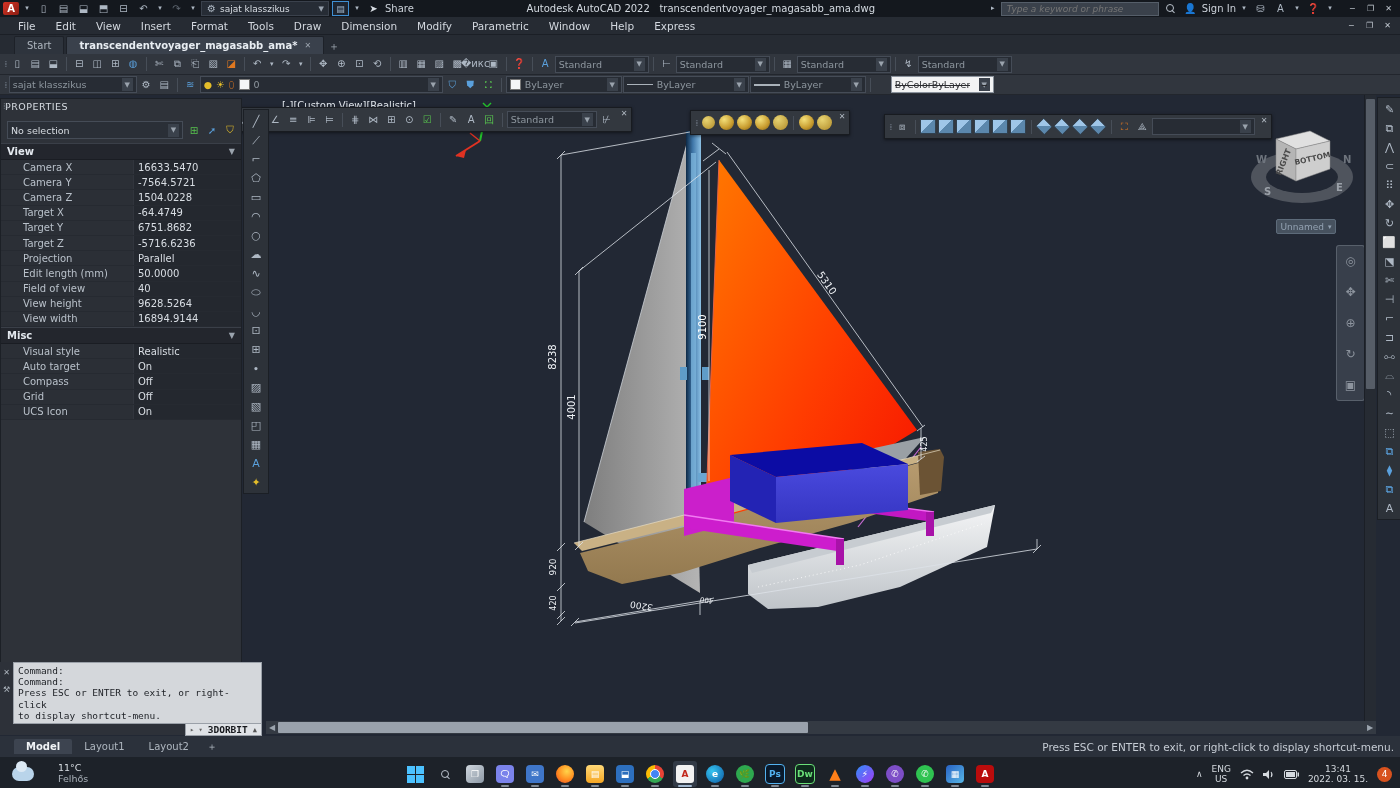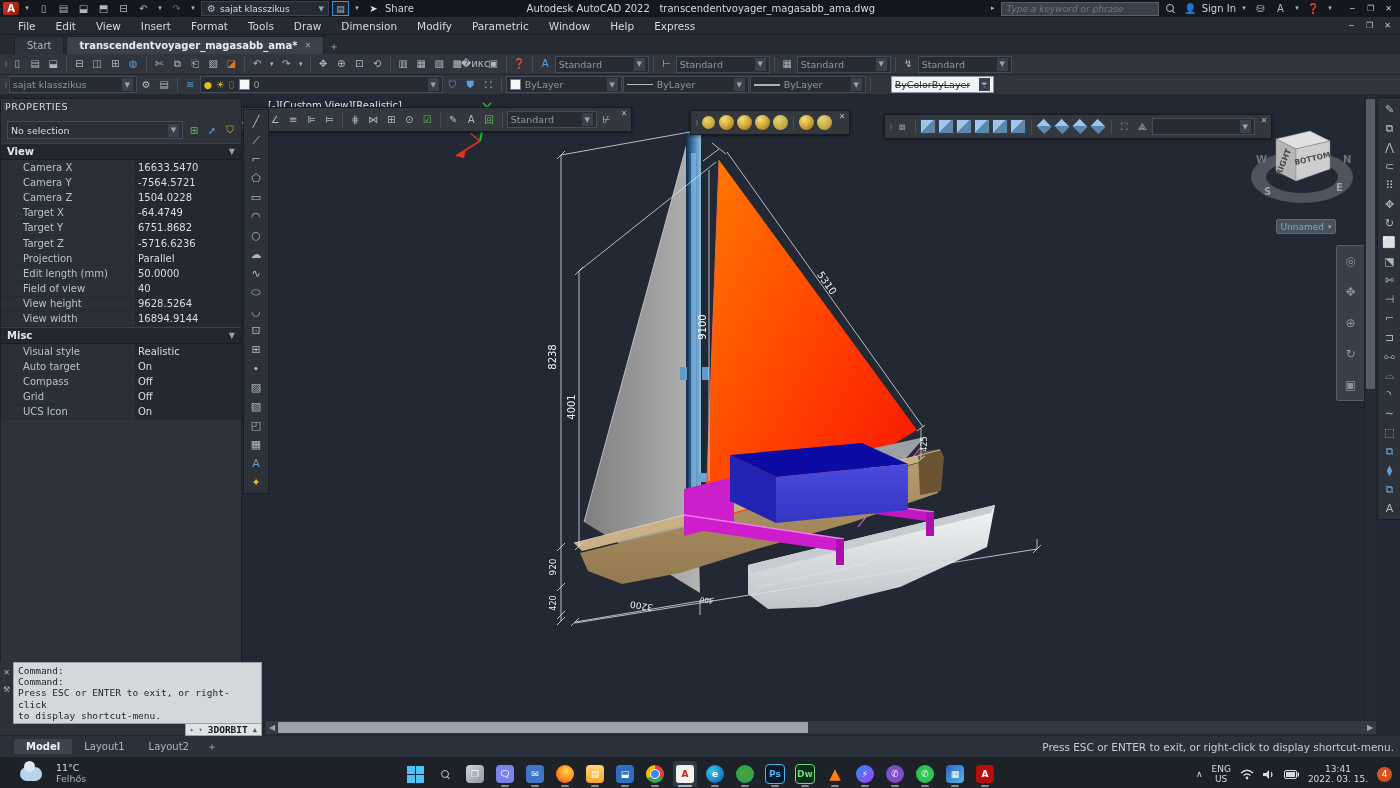--- a/index.html
+++ b/index.html
@@ -41,21 +41,21 @@
   .combo.white{background:#f2f3f4;color:#2a2c30;border-color:#8b939d;margin-left:16px;}
   .chip{width:9px;height:9px;background:#f5f6f7;border:1px solid #777;}
   .lwline{width:26px;height:2px;background:#aab2ba;}
   .y{color:#e4bd2a;}
   .o{color:#e07820;}
   .b{color:#5aa0dc;}
   .g{color:#57c24e;}
   
   .workarea{position:relative;height:641px;background:#222834;overflow:hidden;}
   .model-svg{position:absolute;left:0;top:0;}
-  .viewport-label{position:absolute;left:268px;top:5px;font-size:10px;color:#dfe4ea;}
+  .viewport-label{position:absolute;left:282px;top:5px;font-size:10px;color:#dfe4ea;}
   
   .float-tb{position:absolute;display:flex;align-items:center;background:#33383f;border:1px solid #181b20;box-shadow:0 1px 3px rgba(0,0,0,.5);height:23px;padding:0 2px;gap:1px;}
   .float-tb .close{margin-left:3px;font-size:8px;color:#aeb6bf;align-self:flex-start;padding:1px 2px;}
   .sphere{width:15px;height:15px;border-radius:50%;background:radial-gradient(circle at 35% 30%,#f4e07a,#c79b2e 60%,#7a5c14);}
   .sphere.flat{background:radial-gradient(circle at 35% 30%,#e8d472,#b08a28);}
   .cubeicon{width:14px;height:13px;background:linear-gradient(135deg,#9fc6e8 0%,#9fc6e8 45%,#5b87ac 45%,#5b87ac 100%);border:1px solid #30404e;}
   .cubeicon.iso{transform:rotate(45deg) scale(.8);}
   
   .props{position:absolute;left:0;top:3px;width:240px;height:568px;background:#2e3239;border:1px solid #1c2026;font-size:10px;}
   .props-title{height:15px;display:flex;align-items:center;color:#d7dce2;font-size:9.5px;padding-left:4px;letter-spacing:.5px;background:#2e3239;}
@@ -90,21 +90,21 @@
   
   .navbar{position:absolute;left:1336px;top:150px;width:27px;height:154px;background:rgba(110,118,130,.30);border:1px solid rgba(150,158,170,.35);border-radius:3px;display:flex;flex-direction:column;align-items:center;justify-content:space-around;color:#8d949e;font-size:12px;}
   
   .layoutbar{height:21px;background:#2b313b;display:flex;align-items:center;font-size:10px;padding-left:14px;}
   .ltab{padding:2px 12px;color:#aeb6bf;border-radius:2px 2px 0 0;}
   .ltab.active{background:#3d4450;color:#f0f3f6;font-weight:bold;}
   .ltab-plus{color:#aeb6bf;margin-left:6px;}
   .status-hint{margin-left:auto;margin-right:6px;color:#c6ccd4;font-size:10.5px;}
   
   .taskbar{height:34px;background:#1d2229;display:flex;align-items:center;position:relative;}
-  .weather{display:flex;align-items:center;gap:14px;padding-left:20px;width:200px;color:#d8dde2;font-size:9.5px;line-height:1.15;}
+  .weather{display:flex;align-items:center;gap:24px;padding-left:12px;width:200px;color:#d8dde2;font-size:9.5px;line-height:1.15;}
   .cloud{width:22px;height:14px;background:#b9d4ea;border-radius:8px;position:relative;}
   .cloud::before{content:"";position:absolute;left:4px;top:-6px;width:11px;height:11px;border-radius:50%;background:#dce9f4;}
   .tb-center{position:absolute;left:50%;transform:translateX(-50%);display:flex;align-items:center;gap:6px;}
   .app{width:24px;height:26px;display:flex;align-items:center;justify-content:center;position:relative;border-radius:3px;}
   .app.running::after{content:"";position:absolute;bottom:0;left:8px;right:8px;height:2px;border-radius:1px;background:#7f8893;}
   .app.active{background:#323a46;}
   .app.active::after{left:5px;right:5px;background:#9fb6ce;}
   .ic{width:18px;height:18px;border-radius:4px;display:flex;align-items:center;justify-content:center;font-size:9px;font-weight:bold;color:#fff;}
   .winlogo{display:grid;grid-template-columns:8px 8px;grid-template-rows:8px 8px;gap:1px;}
   .winlogo span{background:#4cc2ff;}

